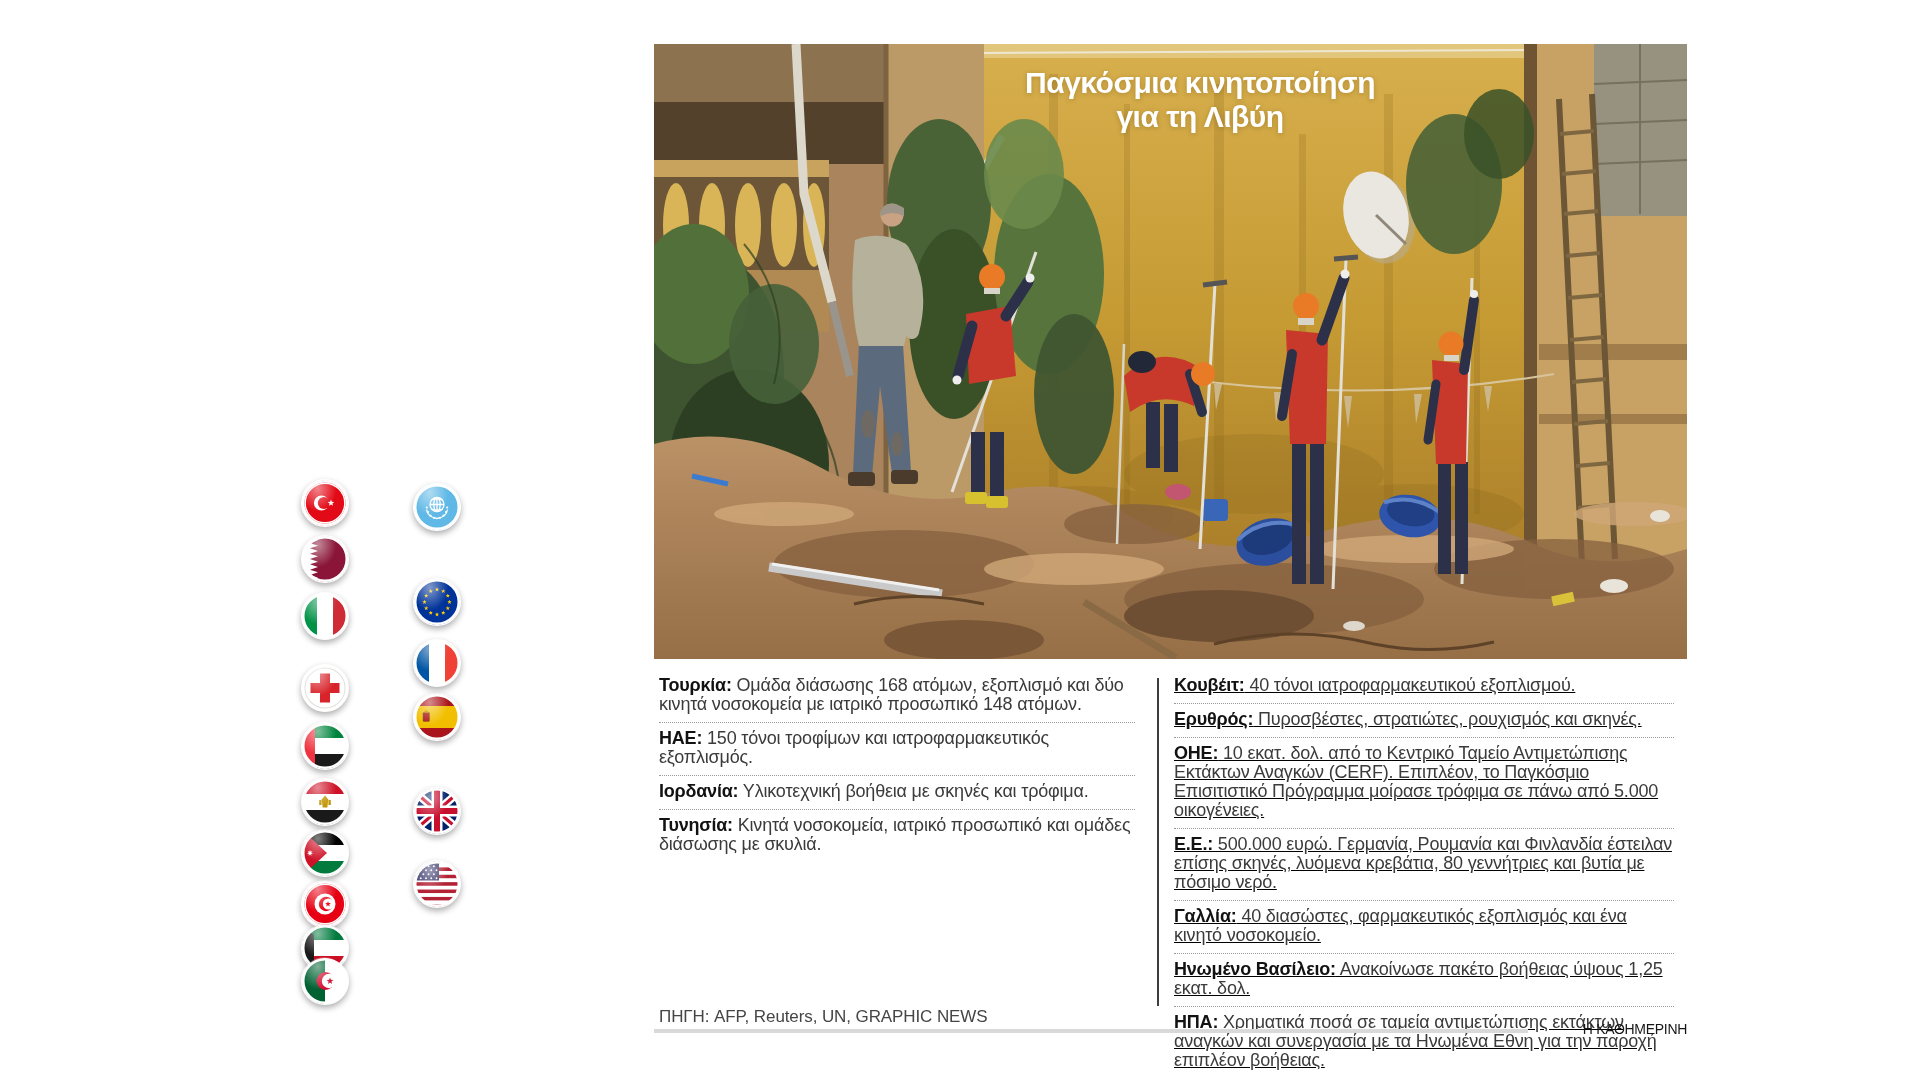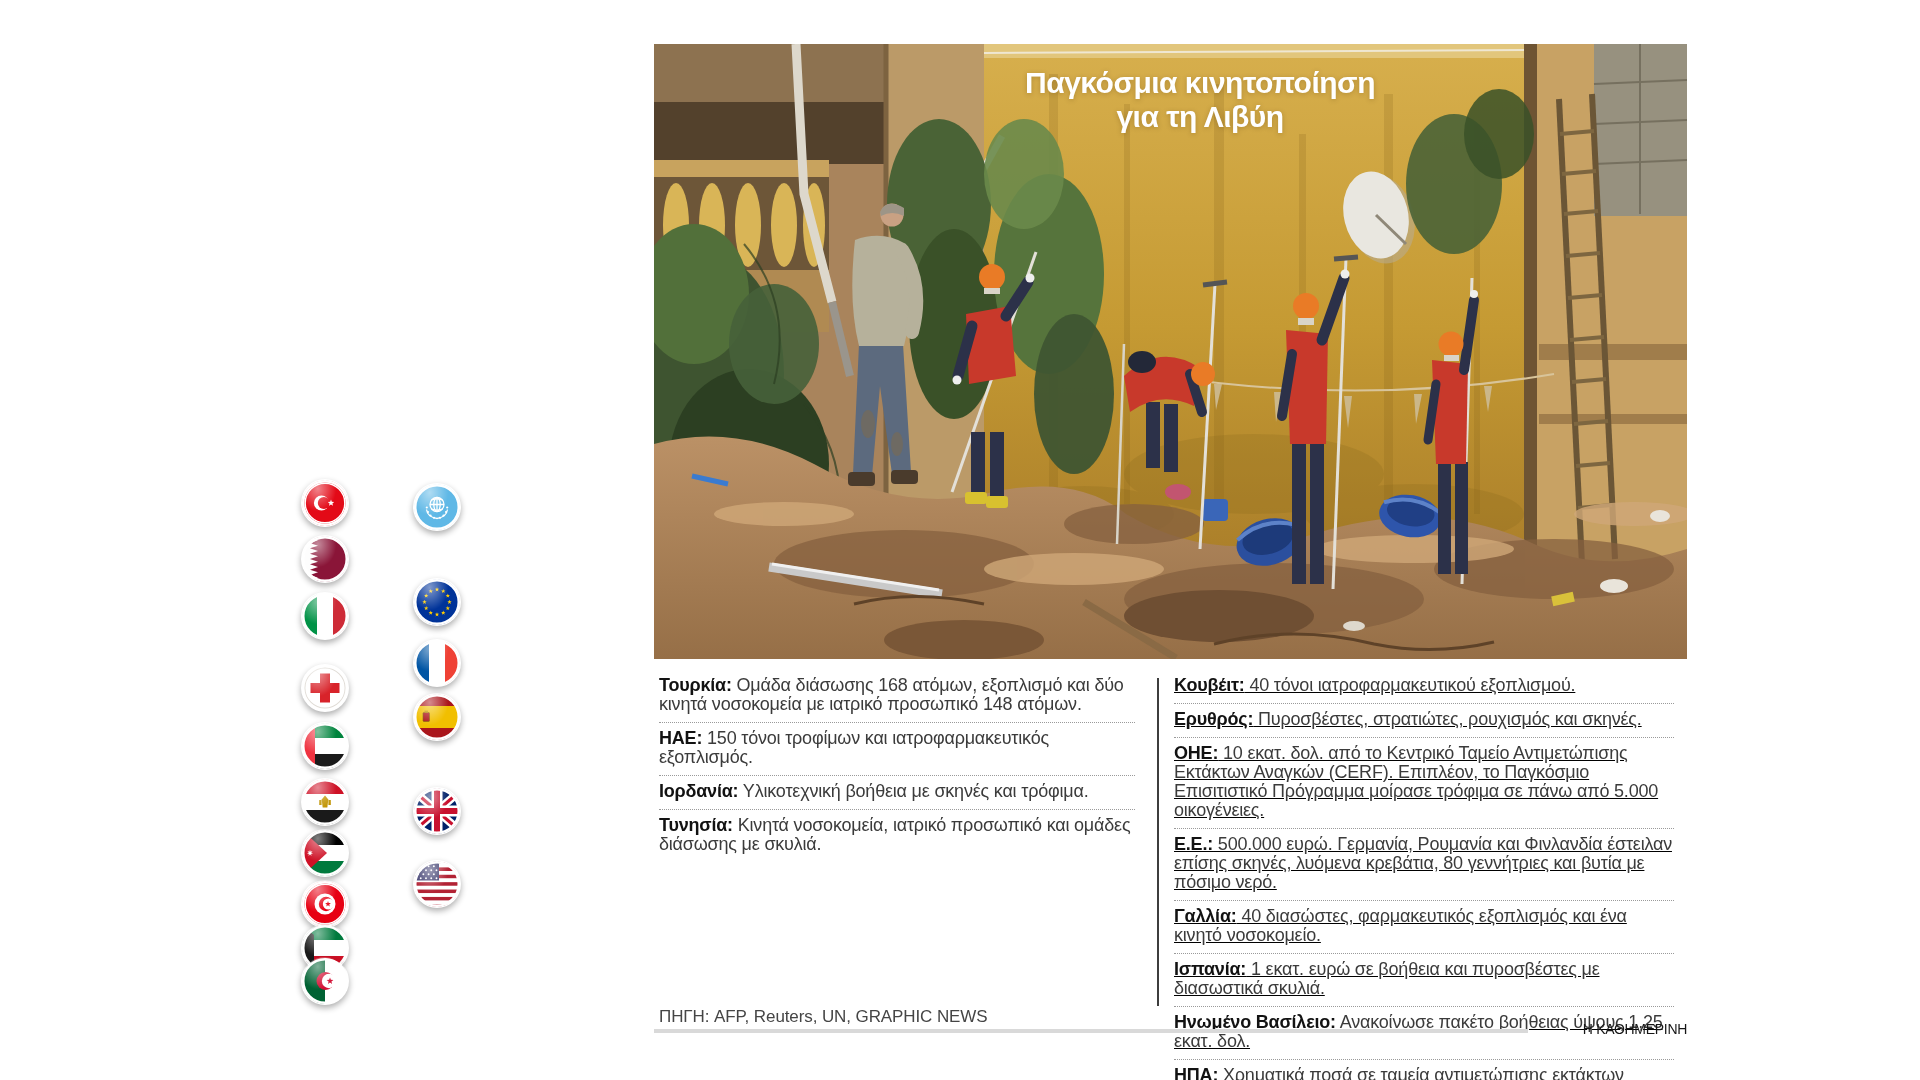--- a/index.html
+++ b/index.html
@@ -575,21 +575,20 @@
       <div class="entry"><b>Ιορδανία:</b> Υλικοτεχνική βοήθεια με σκηνές και τρόφιμα.</div>
       <div class="entry"><b>Τυνησία:</b> Κινητά νοσοκομεία, ιατρικό προσωπικό και ομάδες διάσωσης με σκυλιά.</div>
     </div>
   <div class="vdivider"></div>
   <div class="col col-right" id="col-right">
       <div class="entry"><b>Κουβέιτ:</b> 40 τόνοι ιατροφαρμακευτικού εξοπλισμού.</div>
       <div class="entry"><b>Ερυθρός:</b> Πυροσβέστες, στρατιώτες, ρουχισμός και σκηνές.</div>
       <div class="entry"><b>ΟΗΕ:</b> 10 εκατ. δολ. από το Κεντρικό Ταμείο Αντιμετώπισης Εκτάκτων Αναγκών (CERF). Επιπλέον, το Παγκόσμιο Επισιτιστικό Πρόγραμμα μοίρασε τρόφιμα σε πάνω από 5.000 οικογένειες.</div>
       <div class="entry"><b>Ε.Ε.:</b> 500.000 ευρώ. Γερμανία, Ρουμανία και Φινλανδία έστειλαν επίσης σκηνές, λυόμενα κρεβάτια, 80 γεννήτριες και βυτία με πόσιμο νερό.</div>
       <div class="entry"><b>Γαλλία:</b> 40 διασώστες, φαρμακευτικός εξοπλισμός και ένα κινητό νοσοκομείο.</div>
-      <div class="entry"><b>Ισπανία:</b> 1 εκατ. ευρώ σε βοήθεια και πυροσβέστες με διασωστικά σκυλιά.</div>
       <div class="entry"><b>Ηνωμένο Βασίλειο:</b> Ανακοίνωσε πακέτο βοήθειας ύψους 1,25 εκατ. δολ.</div>
       <div class="entry"><b>ΗΠΑ:</b> Χρηματικά ποσά σε ταμεία αντιμετώπισης εκτάκτων αναγκών και συνεργασία με τα Ηνωμένα Εθνη για την παροχή επιπλέον βοήθειας.</div>
     </div>
 
   <div class="source">ΠΗΓΗ: AFP, Reuters, UN, GRAPHIC NEWS</div>
   <div class="bottombar"></div>
   <div class="brand">Η ΚΑΘΗΜΕΡΙΝΗ</div>
 </div>
 
 </body></html>

